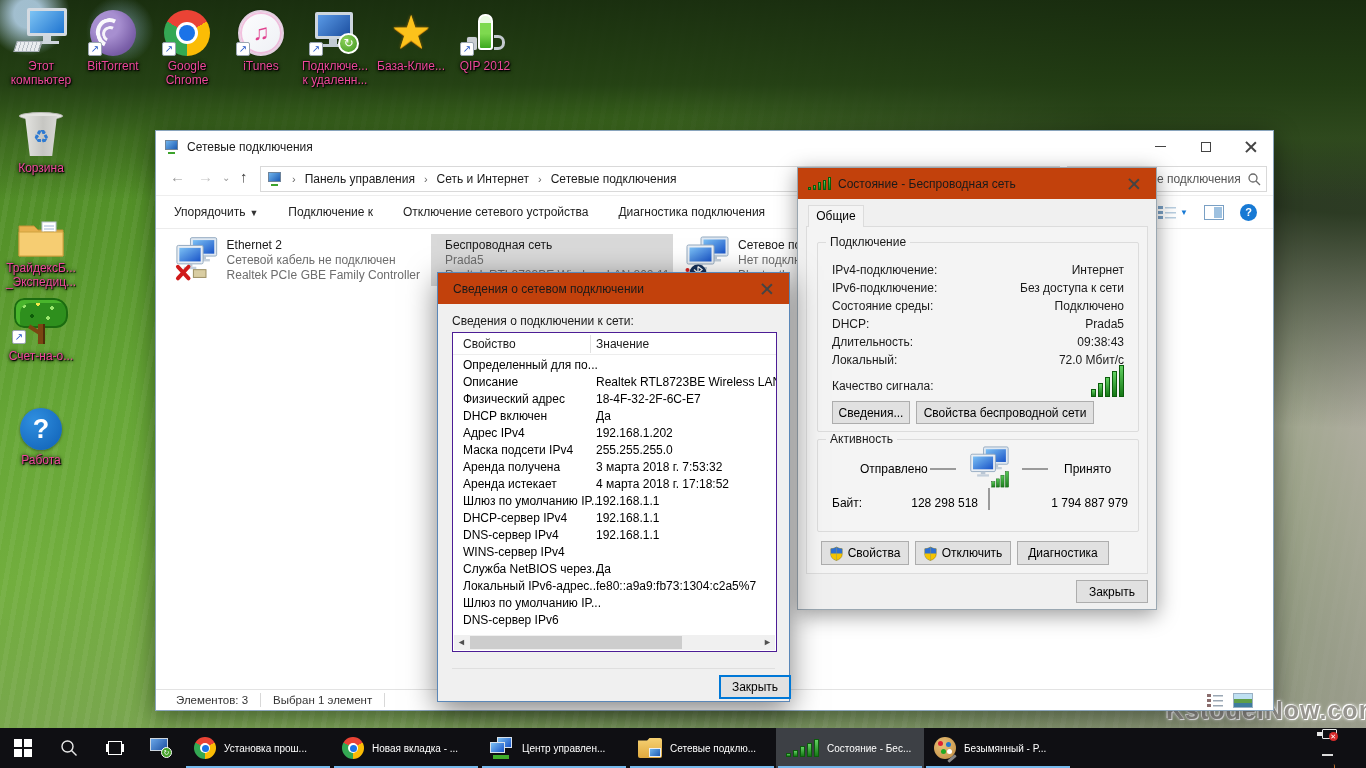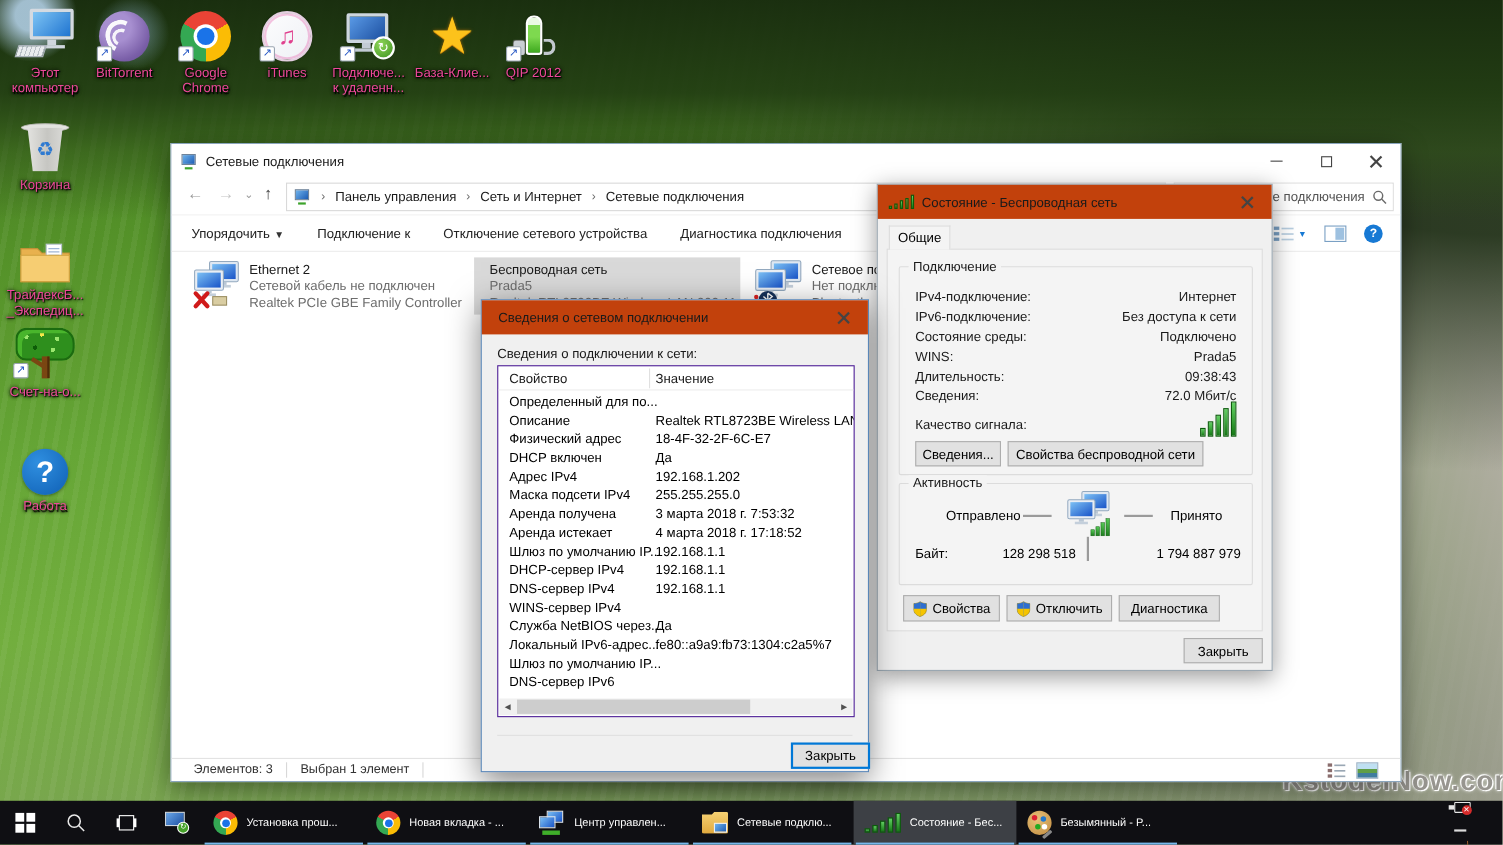--- a/index.html
+++ b/index.html
@@ -488,29 +488,29 @@
         </div>
       <div class="frow" style="top:38px">
           <span class="fl">IPv6-подключение:</span>
           <span class="fv">Без доступа к сети</span>
         </div>
       <div class="frow" style="top:56px">
           <span class="fl">Состояние среды:</span>
           <span class="fv">Подключено</span>
         </div>
       <div class="frow" style="top:74px">
-          <span class="fl">WINS:</span>
+          <span class="fl">DHCP:</span>
           <span class="fv">Prada5</span>
         </div>
       <div class="frow" style="top:92px">
           <span class="fl">Длительность:</span>
           <span class="fv">09:38:43</span>
         </div>
       <div class="frow" style="top:110px">
-          <span class="fl">Сведения:</span>
+          <span class="fl">Локальный:</span>
           <span class="fv">72.0 Мбит/с</span>
         </div>
       <div class="frow" style="top:136px">
           <span class="fl">Качество сигнала:</span>
         </div>
       <div class="sig" style="position:absolute;right:14px;top:122px;height:32px">
         <span style="height:8px"></span>
           <span style="height:14px"></span>
           <span style="height:20px"></span>
           <span style="height:26px"></span>

